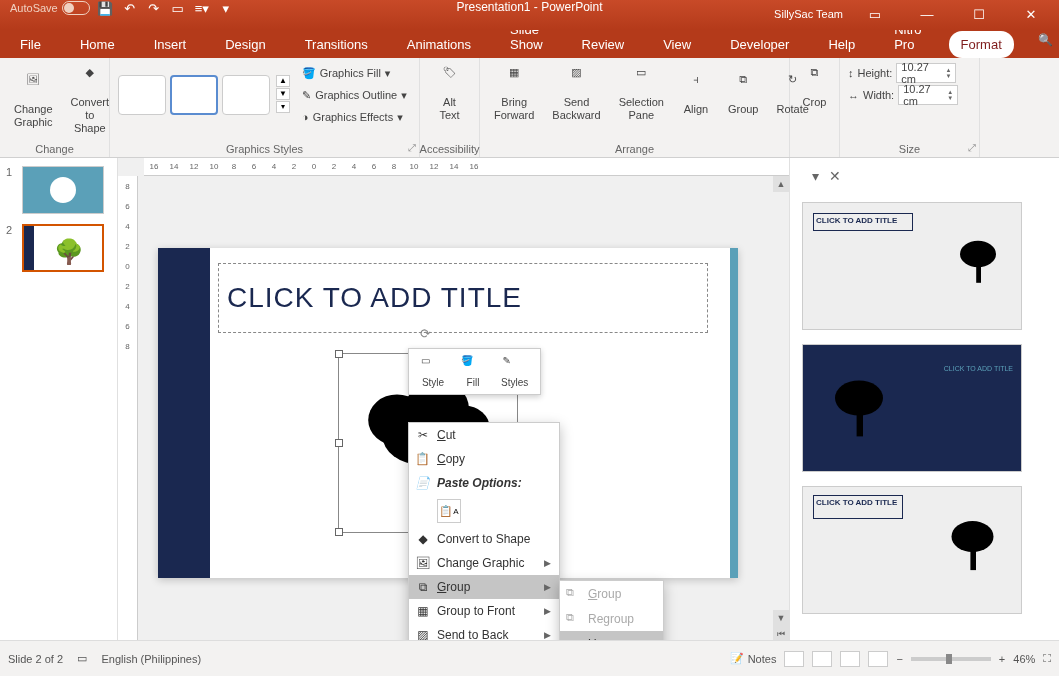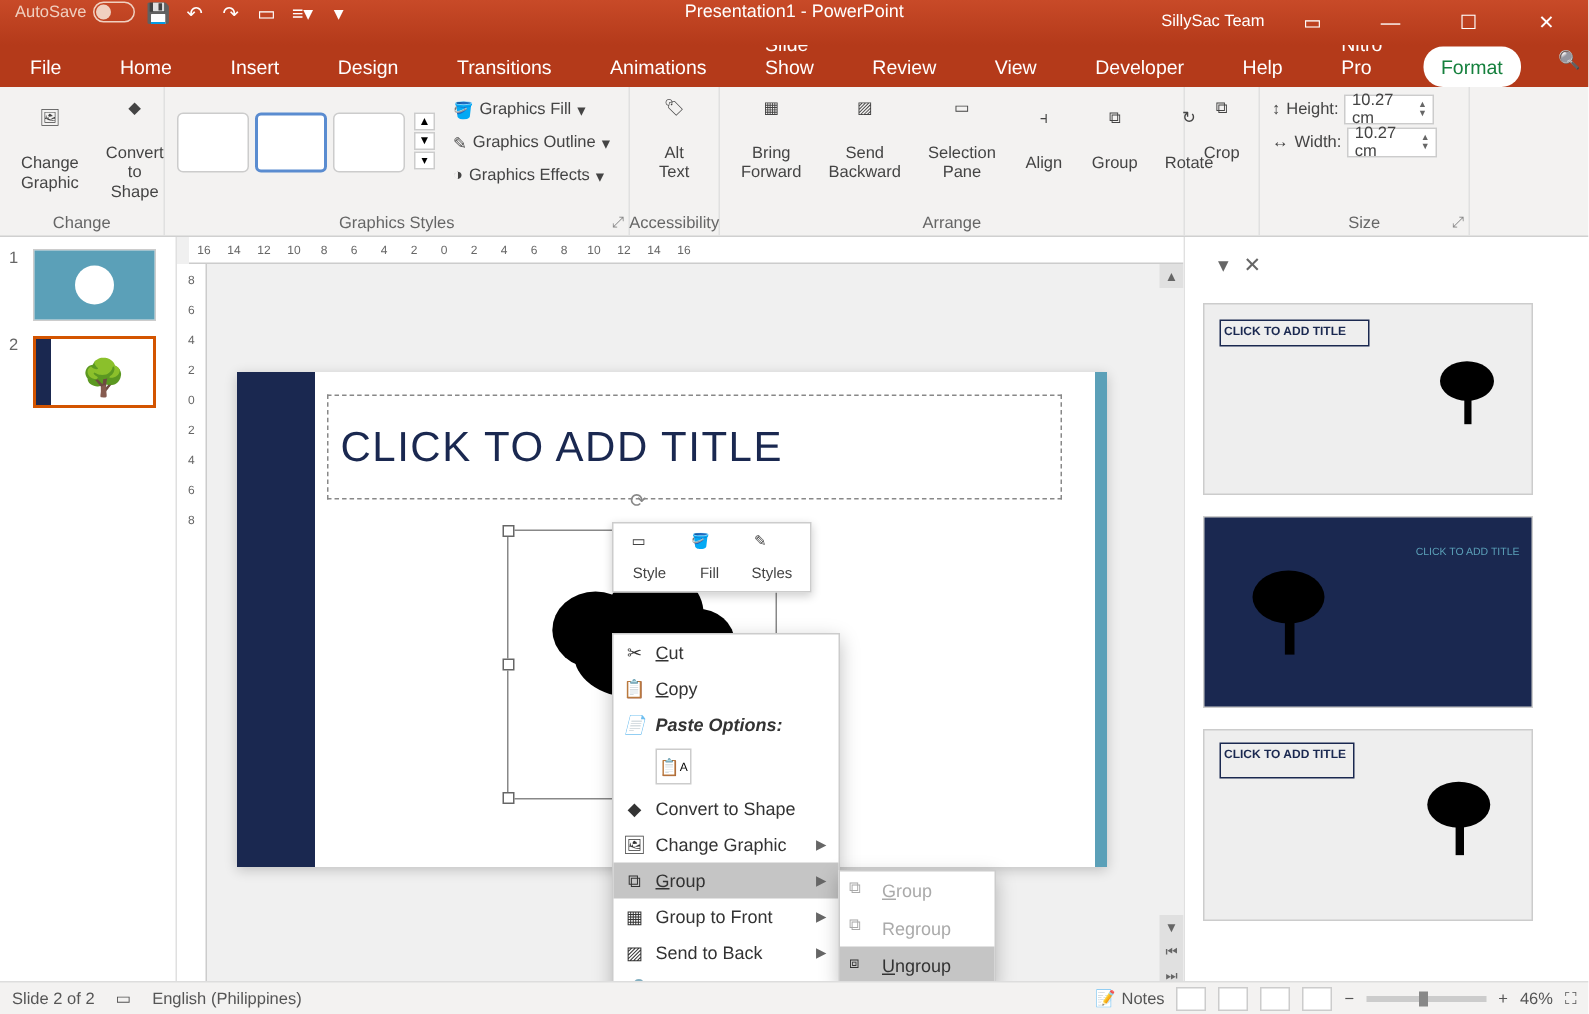--- a/index.html
+++ b/index.html
@@ -11,21 +11,21 @@
 .toggle { width: 28px; height: 14px; border: 1px solid #f0d0c0; border-radius: 7px; position: relative; }
 .toggle::after { content: ''; width: 10px; height: 10px; background: #f0d0c0; border-radius: 50%; position: absolute; left: 1px; top: 1px; }
 .qat-icon { width: 16px; height: 16px; display: flex; align-items: center; justify-content: center; color: #fff; font-size: 13px; }
 .title-text { position: absolute; left: 50%; transform: translateX(-50%); font-size: 12px; color: #fff; }
 .titlebar-right { position: absolute; right: 0; display: flex; align-items: center; gap: 12px; padding-right: 8px; }
 .team { font-size: 11px; color: #fff; }
 .win-btn { width: 40px; height: 28px; display: flex; align-items: center; justify-content: center; color: #fff; font-size: 13px; }
 
 .ribbon-tabs { height: 28px; background: #b43a1a; display: flex; align-items: flex-end; padding-left: 8px; gap: 15px; }
 .ribbon-tab { padding: 6px 12px; color: #fff; font-size: 13px; cursor: pointer; }
-.ribbon-tab.active { background: #fff; color: #15803d; font-weight: 500; border-radius: 13px; }
+.ribbon-tab.active { background: #fff; color: #7f1d1d; font-weight: 500; border-radius: 13px; }
 .ribbon-right { margin-left: auto; display: flex; align-items: center; padding-right: 8px; }
 .tellme { color: #fff; padding: 4px 10px; font-size: 12px; display: flex; align-items: center; gap: 6px; }
 
 .ribbon { height: 100px; background: #f3f2f1; border-bottom: 1px solid #d0d0d0; display: flex; }
 .ribbon-group { border-right: 1px solid #e0e0e0; padding: 4px 8px; display: flex; flex-direction: column; position: relative; }
 .group-label { position: absolute; bottom: 2px; left: 50%; transform: translateX(-50%); font-size: 11px; color: #666; white-space: nowrap; }
 .group-dlg { position: absolute; bottom: 3px; right: 3px; font-size: 10px; color: #888; }
 .rg-row { display: flex; align-items: center; gap: 6px; }
 .big-btn { display: flex; flex-direction: column; align-items: center; justify-content: center; padding: 4px 6px; font-size: 11px; color: #444; text-align: center; line-height: 1.2; }
 .big-btn .icon { width: 28px; height: 28px; margin-bottom: 2px; }
@@ -44,21 +44,21 @@
 .thumb { display: flex; gap: 6px; margin-bottom: 10px; }
 .thumb-num { font-size: 11px; color: #666; width: 10px; }
 .thumb-img { width: 82px; height: 48px; border: 1px solid #ccc; background: #fff; position: relative; }
 .thumb-img.sel { border: 2px solid #d35400; }
 .thumb1-bg { position: absolute; inset: 0; background: #5ba0b8; }
 .thumb1-circle { position: absolute; left: 50%; top: 50%; transform: translate(-50%,-50%); width: 26px; height: 26px; background: #fff; border-radius: 50%; }
 .thumb2-strip { position: absolute; left: 0; top: 0; width: 10px; height: 100%; background: #1a2850; }
 .thumb2-tree { position: absolute; left: 30px; top: 12px; font-size: 24px; }
 
 .canvas-area { flex: 1; background: #f0f0f0; position: relative; overflow: hidden; }
-.ruler-h { position: absolute; top: 0; left: 8px; right: 0; height: 18px; background: #fff; border-bottom: 1px solid #ccc; font-size: 8px; color: #666; display: flex; align-items: center; overflow: hidden; }
+.ruler-h { position: absolute; top: 0; left: 26px; right: 0; height: 18px; background: #fff; border-bottom: 1px solid #ccc; font-size: 8px; color: #666; display: flex; align-items: center; overflow: hidden; }
 .ruler-h span { width: 20px; text-align: center; }
 .ruler-v { position: absolute; top: 18px; left: 0; width: 20px; bottom: 0; background: #fff; border-right: 1px solid #ccc; font-size: 8px; color: #666; display: flex; flex-direction: column; align-items: center; }
 .ruler-v span { height: 20px; display: flex; align-items: center; }
 .slide { position: absolute; left: 40px; top: 90px; width: 580px; height: 330px; background: #fff; box-shadow: 0 2px 8px rgba(0,0,0,0.2); }
 .slide-wave { position: absolute; left: 0; top: 0; width: 40px; height: 100%; background: #1a2850; }
 .slide-wave::after { content: ''; position: absolute; right: -12px; top: 0; width: 24px; height: 100%; background: radial-gradient(circle at 12px 20px, transparent 10px, #1a2850 10px), radial-gradient(circle at 12px 60px, transparent 10px, #1a2850 10px), radial-gradient(circle at 12px 100px, transparent 10px, #1a2850 10px); }
 .slide-strip { position: absolute; right: 0; top: 0; width: 8px; height: 100%; background: #5ba0b8; }
 .title-box { position: absolute; left: 60px; top: 15px; width: 490px; height: 70px; border: 1px dashed #888; display: flex; align-items: center; padding-left: 8px; }
 .title-text-big { font-family: Impact, Arial Black, sans-serif; font-size: 28px; color: #1a2850; letter-spacing: 1px; }
 .sel-box { position: absolute; left: 180px; top: 105px; width: 180px; height: 180px; border: 1px solid #888; }
@@ -88,21 +88,21 @@
 .sm-item.hover { background: #c5c5c5; }
 .sm-icon { position: absolute; left: 6px; width: 16px; height: 16px; font-size: 11px; }
 
 .design-pane { width: 270px; background: #fff; border-left: 1px solid #e0e0e0; display: flex; flex-direction: column; }
 .dp-header { display: flex; align-items: center; padding: 10px 12px; }
 .dp-title { font-size: 20px; color: #b43a1a; flex: 1; }
 .dp-ctrl { color: #666; font-size: 14px; margin-left: 10px; cursor: pointer; }
 .dp-body { flex: 1; padding: 8px 12px; overflow-y: auto; display: flex; flex-direction: column; gap: 14px; }
 .dp-card { width: 220px; height: 128px; border: 1px solid #ccc; background: #eee; position: relative; }
 
-.statusbar { position: absolute; bottom: 0; left: 0; right: 0; height: 22px; background: #f3f2f1; border-top: 1px solid #ddd; display: flex; align-items: center; padding: 0 8px; font-size: 11px; color: #555; }
+.statusbar { position: absolute; bottom: 0; left: 0; right: 0; height: 36px; background: #f3f2f1; border-top: 1px solid #ddd; display: flex; align-items: center; padding: 0 8px; font-size: 11px; color: #555; }
 .sb-left { display: flex; gap: 14px; align-items: center; }
 .sb-right { margin-left: auto; display: flex; align-items: center; gap: 8px; }
 .view-btn { width: 20px; height: 16px; border: 1px solid #ccc; background: #fff; }
 .zoom-slider { width: 80px; height: 4px; background: #ccc; position: relative; }
 .zoom-slider::after { content: ''; position: absolute; left: 35px; top: -3px; width: 6px; height: 10px; background: #888; }
 
 .vscroll { position: absolute; right: 0; top: 18px; width: 16px; bottom: 0; background: #f0f0f0; }
 .vscroll-btn { width: 16px; height: 16px; background: #e0e0e0; font-size: 9px; text-align: center; line-height: 16px; color: #666; }
 .notes-btn { display: flex; align-items: center; gap: 4px; }
 

